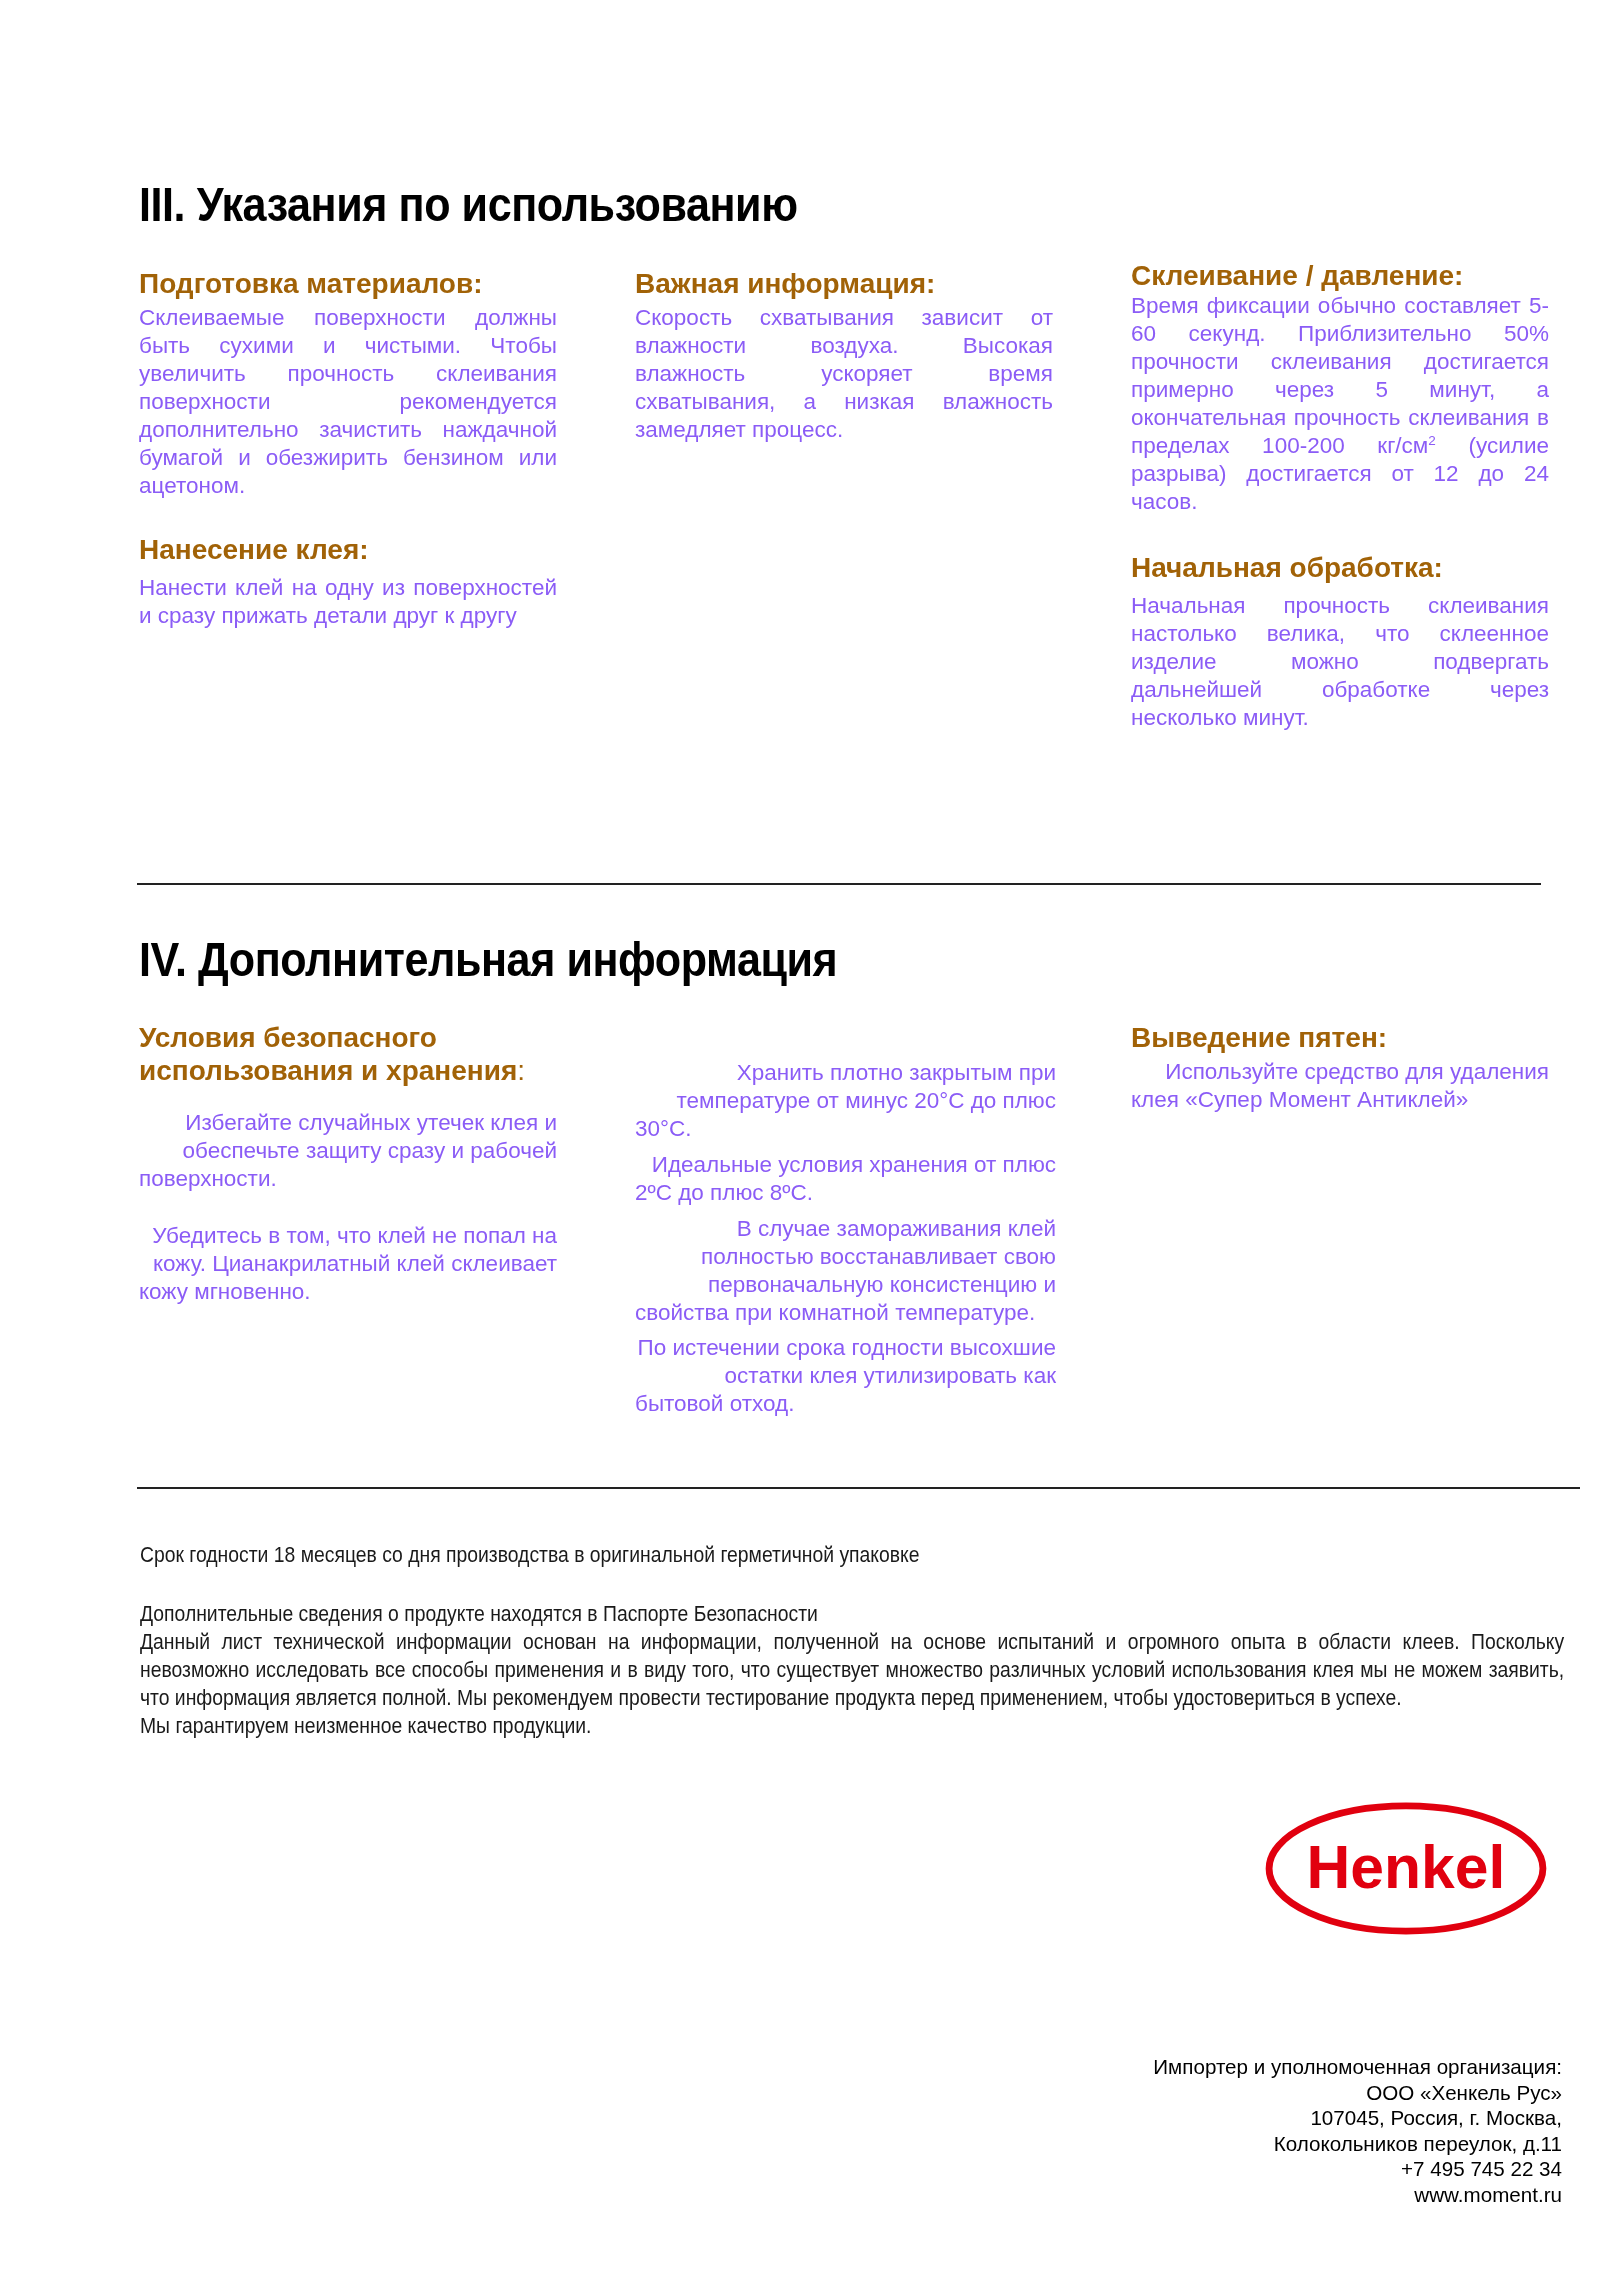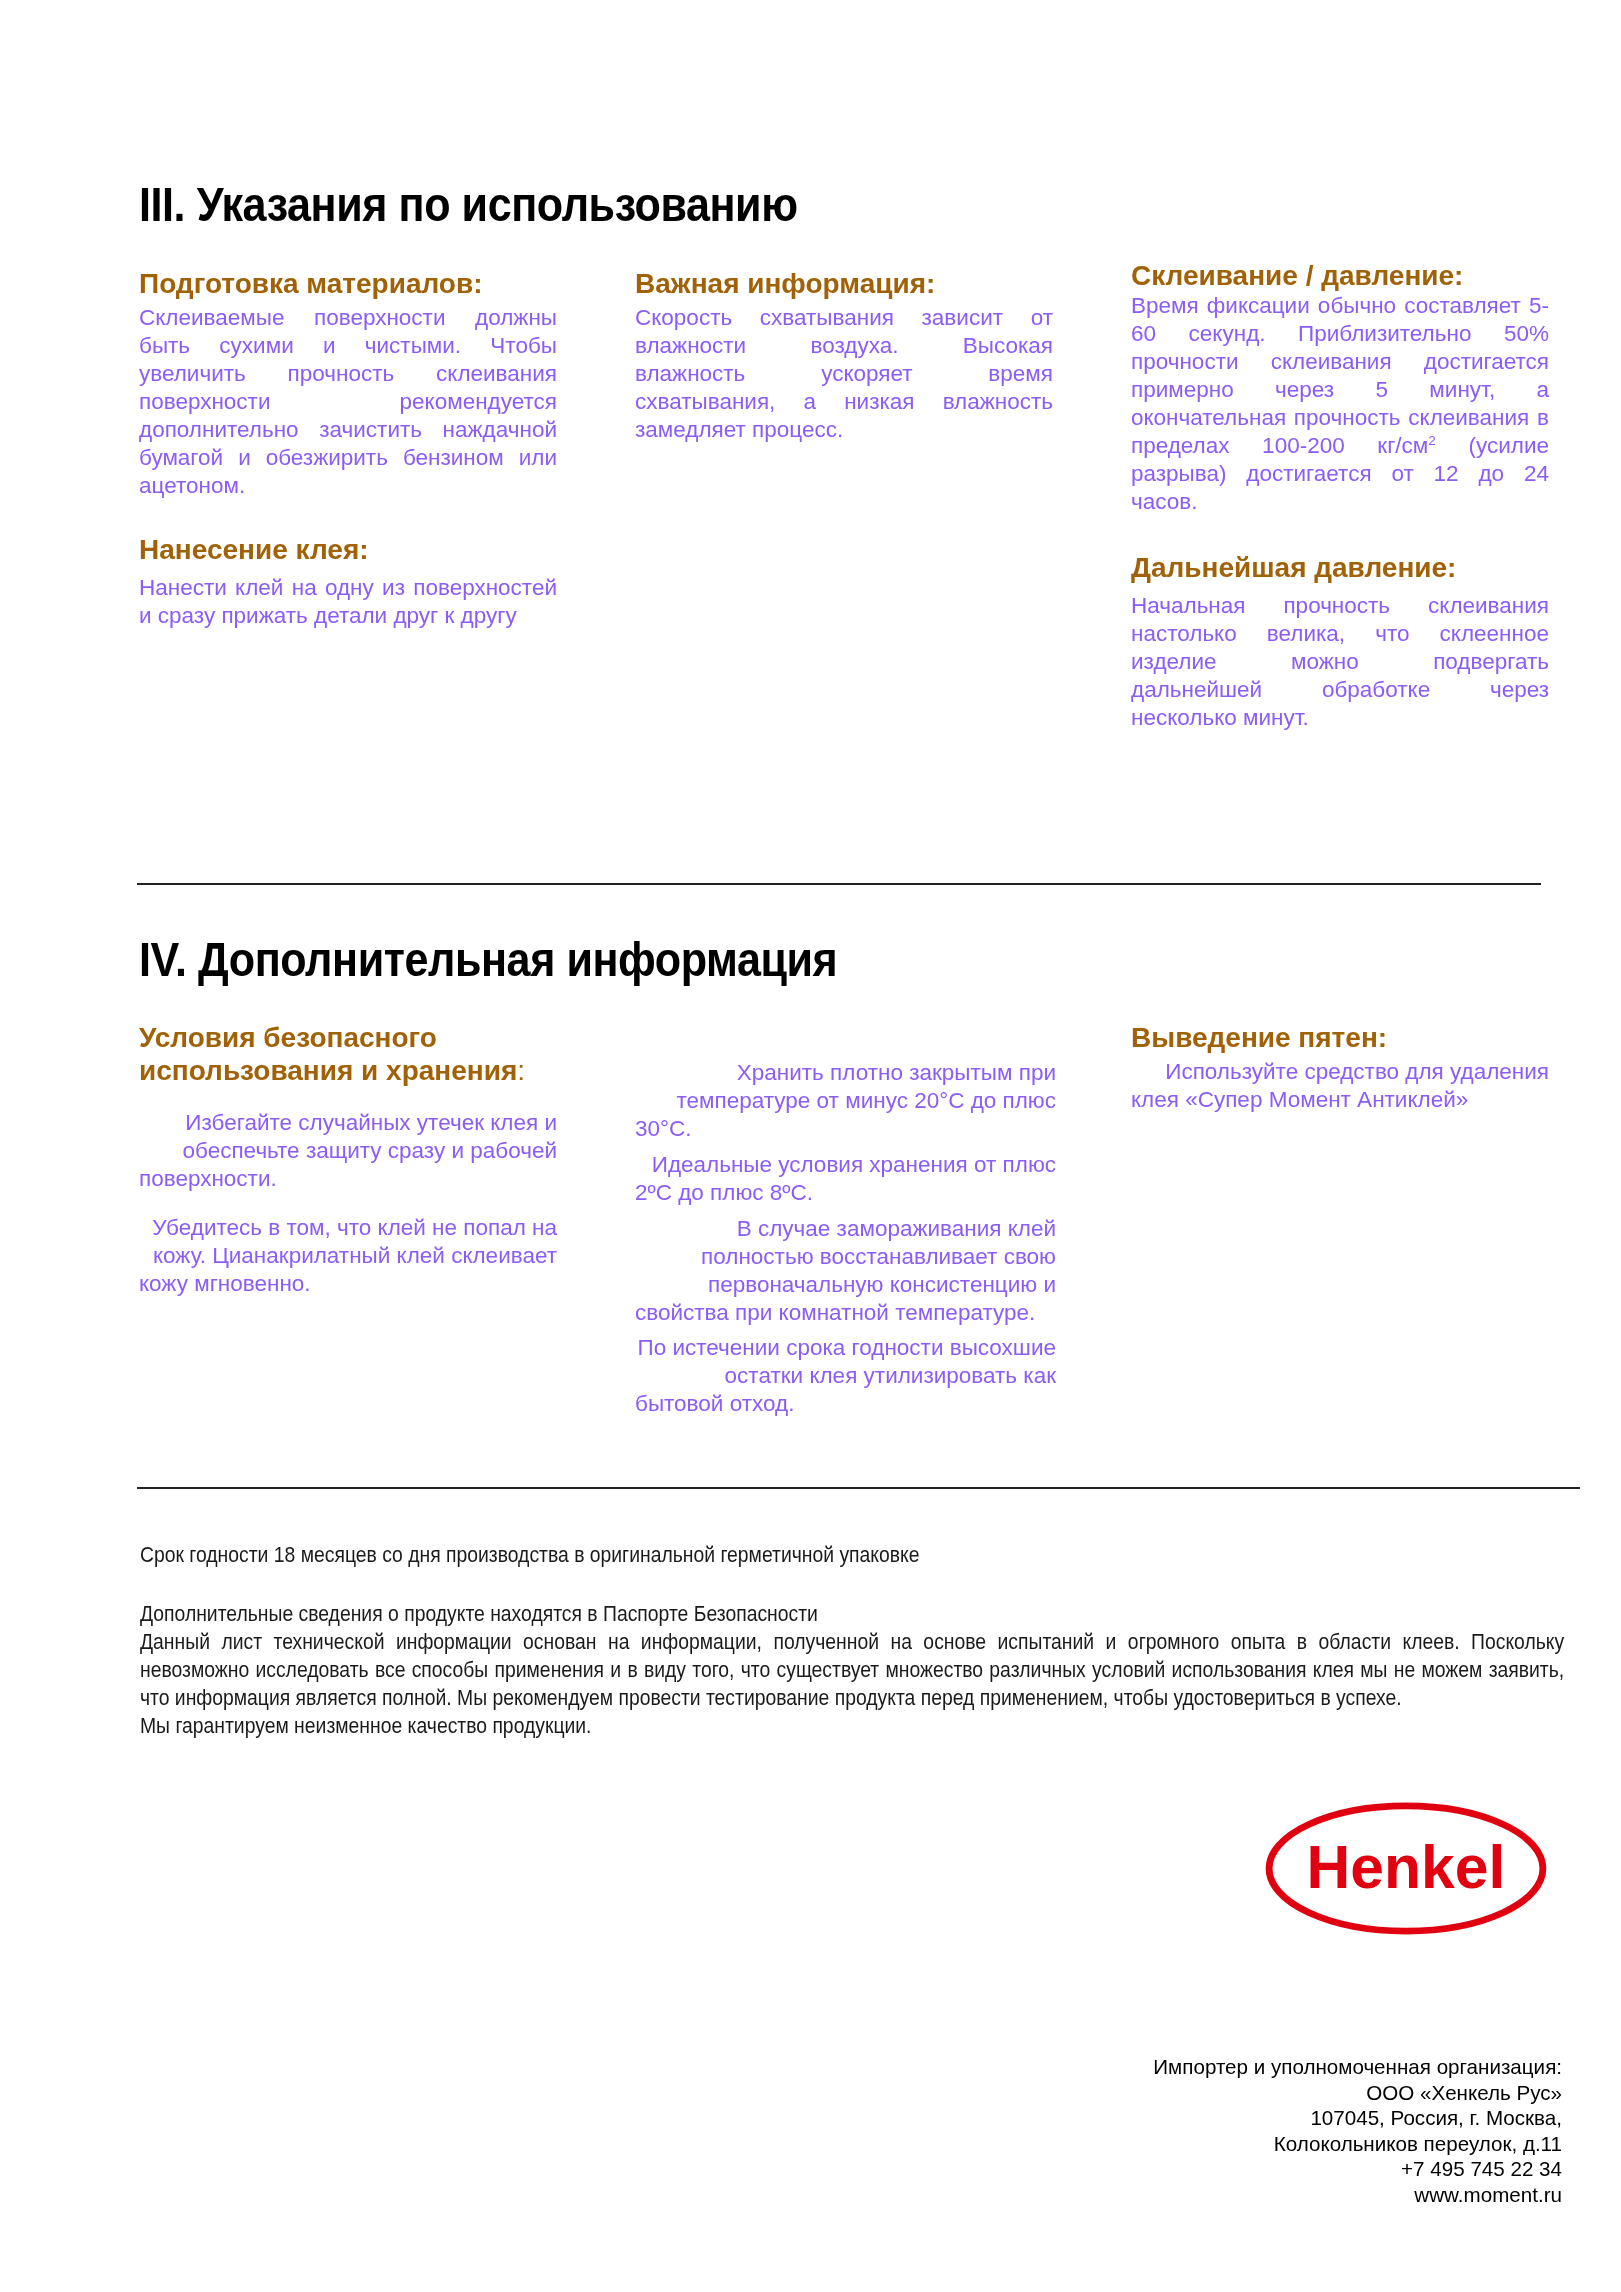--- a/index.html
+++ b/index.html
@@ -30,32 +30,32 @@
 </div>
 
 <div class="col" style="left:635px; top:267px;">
   <div class="h">Важная информация:</div>
   <div class="p">Скорость схватывания зависит от влажности воздуха. Высокая влажность ускоряет время схватывания, а низкая влажность замедляет процесс.</div>
 </div>
 
 <div class="col" style="left:1131px; top:259px;">
   <div class="h" style="margin-bottom:0;">Склеивание / давление:</div>
   <div class="p"><span>Время фиксации обычно составляет 5-60 секунд. Приблизительно 50% прочности склеивания достигается примерно через 5 минут, а окончательная прочность склеивания в пределах 100-200 кг/см</span><sup>2</sup><span> (усилие разрыва) достигается от 12 до 24 часов.</span></div>
-  <div class="h" style="margin-top:35px;">Дальнейшая давление:</div>
+  <div class="h" style="margin-top:35px;">Начальная обработка:</div>
   <div class="p" style="margin-top:7.8px;">Начальная прочность склеивания настолько велика, что склеенное изделие можно подвергать дальнейшей обработке через несколько минут.</div>
 </div>
 
 <div class="rule" style="left:137px; top:883px; width:1404px;"></div>
 
 <div class="abs sec-title" style="left:139px; top:931px;">IV. Дополнительная информация</div>
 
 <div class="col" style="left:139px; top:1021px;">
   <div class="h" style="width:421px;"><span>Условия безопасного использования и хранения</span><span style="font-weight:normal;">:</span></div>
   <div class="p left" style="margin-top:21.6px;">Избегайте случайных утечек клея и обеспечьте защиту сразу и рабочей поверхности.</div>
-  <div class="p left" style="margin-top:21px;">Убедитесь в том, что клей не попал на кожу. Цианакрилатный клей склеивает кожу мгновенно.</div>
+  <div class="p left" style="margin-top:29px;">Убедитесь в том, что клей не попал на кожу. Цианакрилатный клей склеивает кожу мгновенно.</div>
 </div>
 
 <div class="col" style="left:635px; top:1059px; width:421px;">
   <div class="p left">Хранить плотно закрытым при температуре от  минус 20°С до плюс 30°С.</div>
   <div class="p left">Идеальные условия хранения от плюс 2ºС до плюс 8ºС.</div>
   <div class="p left">В случае замораживания клей полностью восстанавливает свою первоначальную консистенцию и свойства при комнатной температуре.</div>
   <div class="p left">По истечении срока годности высохшие  остатки клея утилизировать как бытовой отход.</div>
 </div>
 
 <div class="col" style="left:1131px; top:1021px;">

